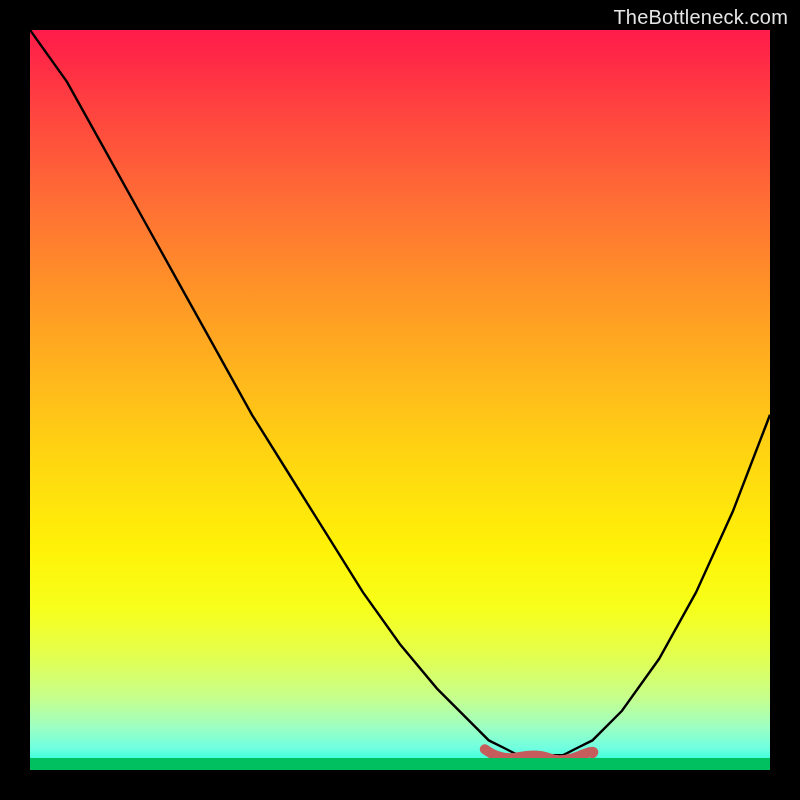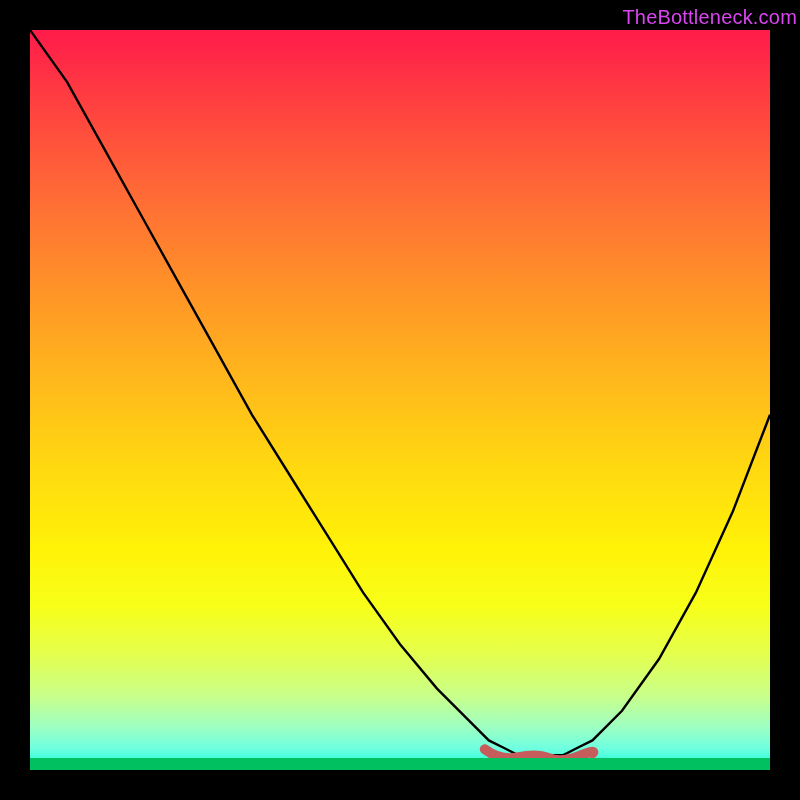--- a/index.html
+++ b/index.html
@@ -12,22 +12,22 @@
     overflow: hidden;
   }
   .container {
     position: relative;
     width: 800px;
     height: 800px;
   }
   .watermark {
     position: absolute;
     top: 6px;
-    right: 3px;
-    color: #d946ef;
+    right: 12px;
+    color: #e5e5e5;
     font-size: 20px;
     font-weight: 500;
     letter-spacing: 0.2px;
     z-index: 5;
     text-align: right;
   }
   .plot-area {
     position: absolute;
     left: 30px;
     top: 30px;

